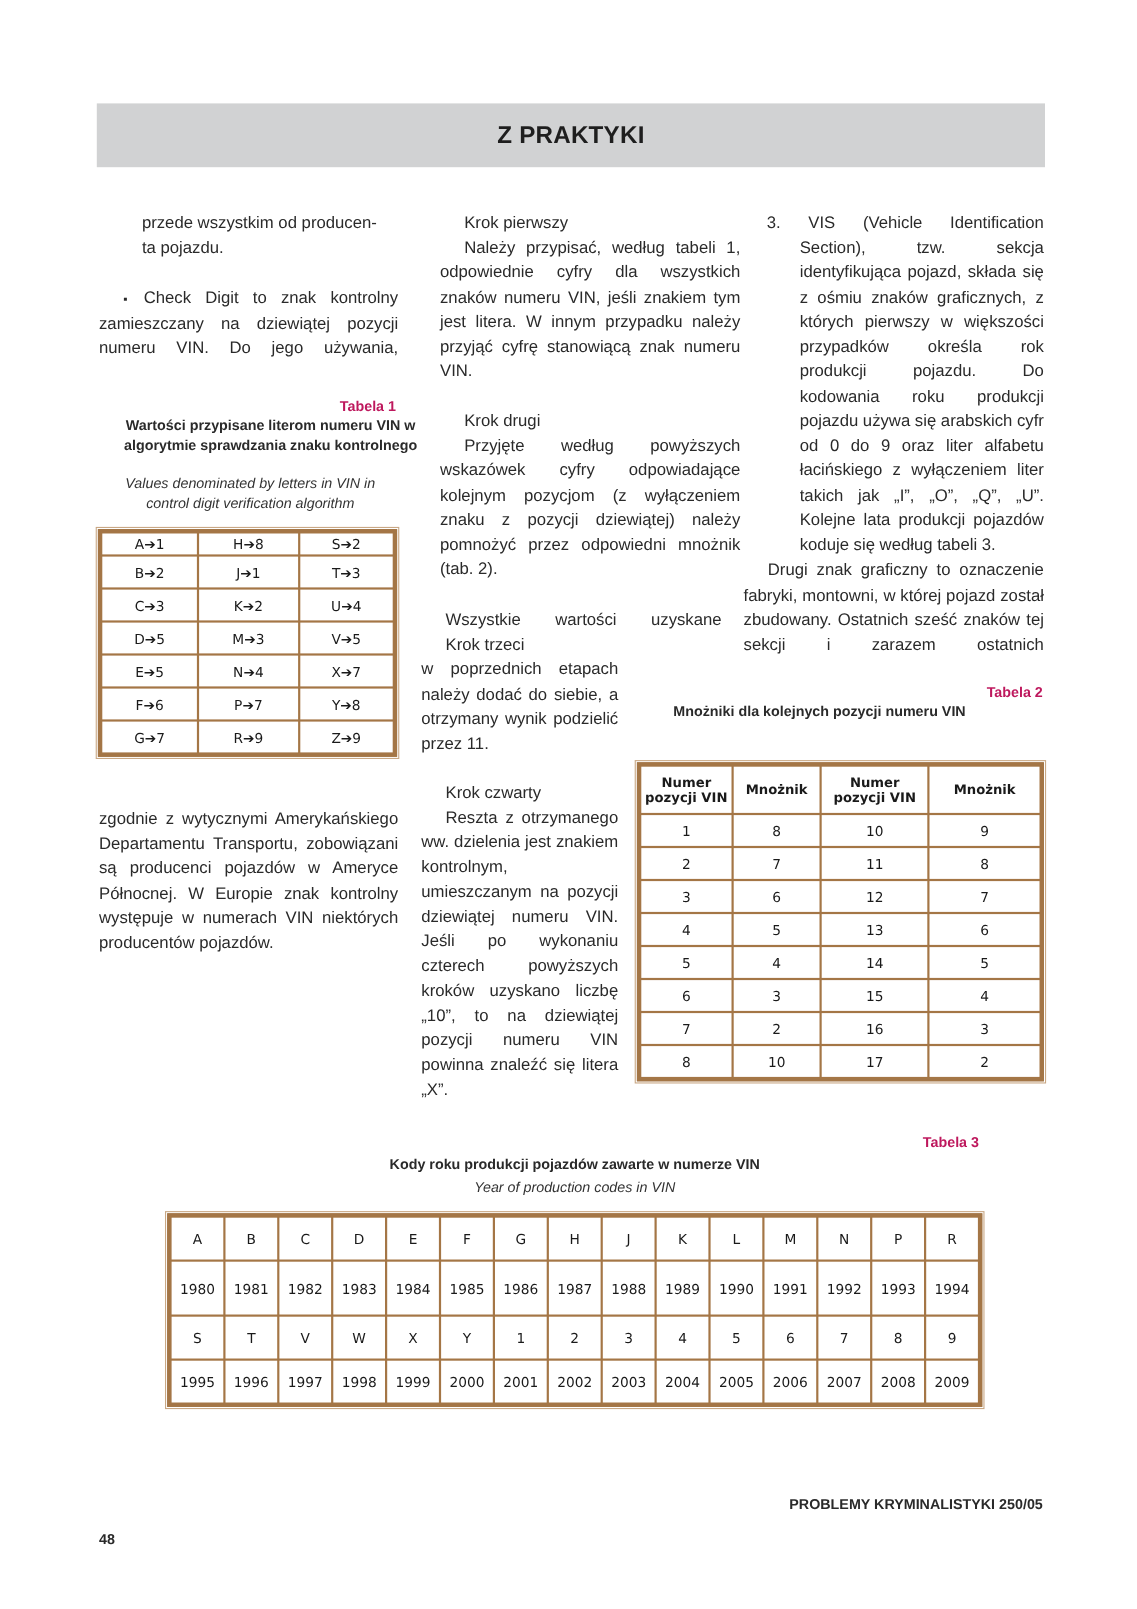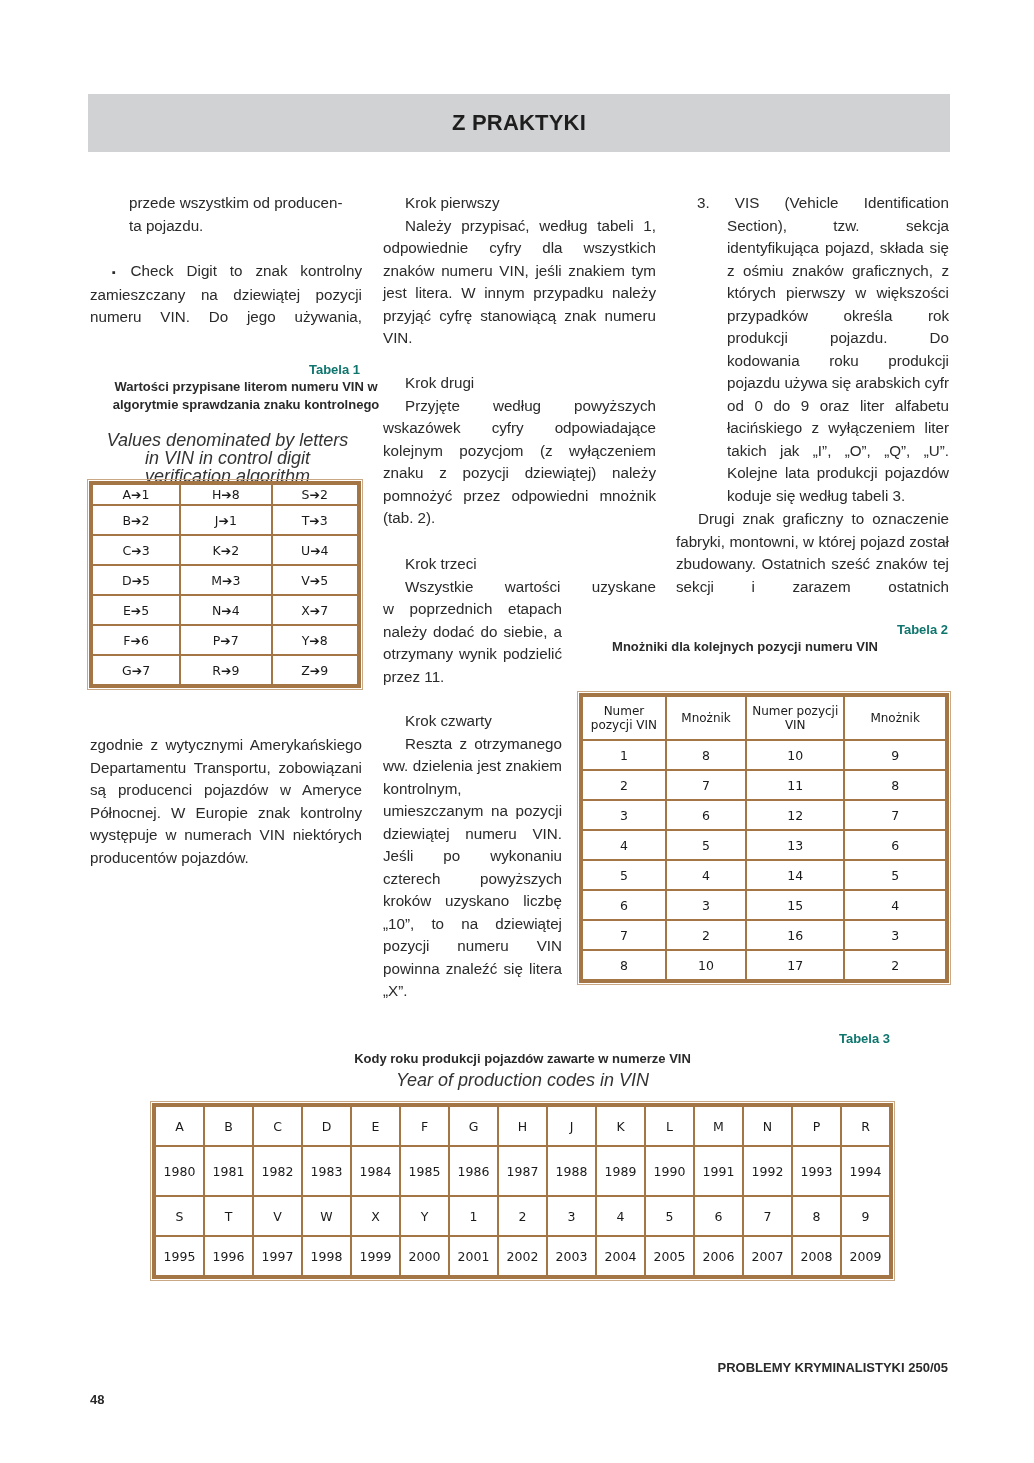--- a/index.html
+++ b/index.html
@@ -3,23 +3,23 @@
 <meta charset="utf-8">
 <style>
   html, body { margin:0; padding:0; background:#ffffff; }
   body { width:1034px; height:1463px; position:relative; font-family:"Liberation Sans", sans-serif; color:#1e1e1e; overflow:hidden; }
   .banner { position:absolute; left:88px; top:94px; width:862px; height:58px; background:#d1d2d3; display:flex; align-items:center; justify-content:center; }
   .banner span { font-family:"Liberation Sans", sans-serif; font-weight:bold; font-size:22px; letter-spacing:0.2px; color:#1e1e1e; }
   .txt { position:absolute; font-size:15.2px; line-height:22.5px; color:#2a2a2a; text-align:justify; }
   .txt p { margin:0; }
   .ind { text-indent:22px; }
   .just-last { text-align-last:justify; }
-  .cap-right { position:absolute; font-weight:bold; font-size:13px; color:#0f766e; text-align:right; }
+  .cap-right { position:absolute; font-weight:bold; font-size:13px; color:#be185d; text-align:right; }
   .cap-bold { position:absolute; font-weight:bold; font-size:13px; line-height:18px; color:#2a2a2a; text-align:center; }
-  .cap-it { position:absolute; font-style:italic; font-size:18px; line-height:18px; color:#333; text-align:center; }
+  .cap-it { position:absolute; font-style:italic; font-size:13px; line-height:18px; color:#333; text-align:center; }
   table.brown { position:absolute; border-collapse:separate; border-spacing:2px; background:#a47646; border:2px solid #a47646; outline:1px solid #c9a885; outline-offset:1px; }
   table.brown td { background:#ffffff; font-family:"DejaVu Sans", sans-serif; font-size:12.5px; text-align:center; color:#1a1a1a; padding:0; }
   .footer { position:absolute; top:1360px; font-weight:bold; font-size:13px; color:#2a2a2a; }
 </style>
 </head>
 <body>
 
 <div class="banner">
   <span>Z PRAKTYKI</span>
 </div>
@@ -74,31 +74,31 @@
         <td>R➔9</td>
         <td>Z➔9</td>
       </tr>
   </tbody>
 </table>
 
 <div class="txt" style="left:90px; top:734px; width:272px;">
   <p>zgodnie z wytycznymi Amerykańskiego Departamentu Transportu, zobowiązani są producenci pojazdów w Ameryce Północnej. W Europie znak kontrolny występuje w numerach VIN niektórych producentów pojazdów.</p>
 </div>
 
-<div class="txt" style="left:383px; top:192px; width:273px;">
+<div class="txt" style="left:400px; top:192px; width:273px;">
   <p class="ind">Krok pierwszy</p>
   <p class="ind">Należy przypisać, według tabeli 1, odpowiednie cyfry dla wszystkich znaków numeru VIN, jeśli znakiem tym jest litera. W innym przypadku należy przyjąć cyfrę stanowiącą znak numeru VIN.</p>
   <p style="height:22.5px;"></p>
   <p class="ind">Krok drugi</p>
   <p class="ind">Przyjęte według powyższych wskazówek cyfry odpowiadające kolejnym pozycjom (z wyłączeniem znaku z pozycji dziewiątej) należy pomnożyć przez odpowiedni mnożnik (tab. 2).</p>
 </div>
 
 <div class="txt" style="left:383px; top:553px; width:273px;">
+  <p class="ind just-last">Wszystkie wartości uzyskane</p>
   <p class="ind">Krok trzeci</p>
-  <p class="ind just-last">Wszystkie wartości uzyskane</p>
 </div>
 <div class="txt" style="left:383px; top:598px; width:179px;">
   <p>w poprzednich etapach należy dodać do siebie, a otrzymany wynik podzielić przez 11.</p>
 </div>
 
 <div class="txt" style="left:383px; top:710px; width:179px;">
   <p class="ind">Krok czwarty</p>
   <p class="ind">Reszta z otrzymanego ww. dzielenia jest znakiem kontrolnym, umieszczanym na pozycji dziewiątej numeru VIN. Jeśli po wykonaniu czterech powyższych kroków uzyskano liczbę „10”, to na dziewiątej pozycji numeru VIN powinna znaleźć się litera „X”.</p>
 </div>
 
@@ -108,21 +108,21 @@
 <div class="txt" style="left:676px; top:508px; width:273px;">
   <p class="ind just-last">Drugi znak graficzny to oznaczenie fabryki, montowni, w której pojazd został zbudowany. Ostatnich sześć znaków tej sekcji i zarazem ostatnich</p>
 </div>
 
 <div class="cap-right" style="left:580px; top:622px; width:368px;">Tabela 2</div>
 <div class="cap-bold" style="left:580px; top:638px; width:330px;">Mnożniki dla kolejnych pozycji numeru VIN</div>
 <div class="cap-it" style="left:580px; top:660px; width:330px;margin-top:36px;">Multipliers for each digit position in VIN</div>
 
 <table class="brown" style="left:579px; top:693px; width:370px;">
   <thead>
-    <tr style="height:42px;">
+    <tr style="height:42px;font-weight:bold;">
       <td style="width:23%; font-size:12px;">Numer pozycji VIN</td>
       <td style="width:22%; font-size:12px;">Mnożnik</td>
       <td style="width:27%; font-size:12px;">Numer pozycji VIN</td>
       <td style="width:28%; font-size:12px;">Mnożnik</td>
     </tr>
   </thead>
   <tbody>
     <tr style="height:28px;">
         <td>1</td>
         <td>8</td>

